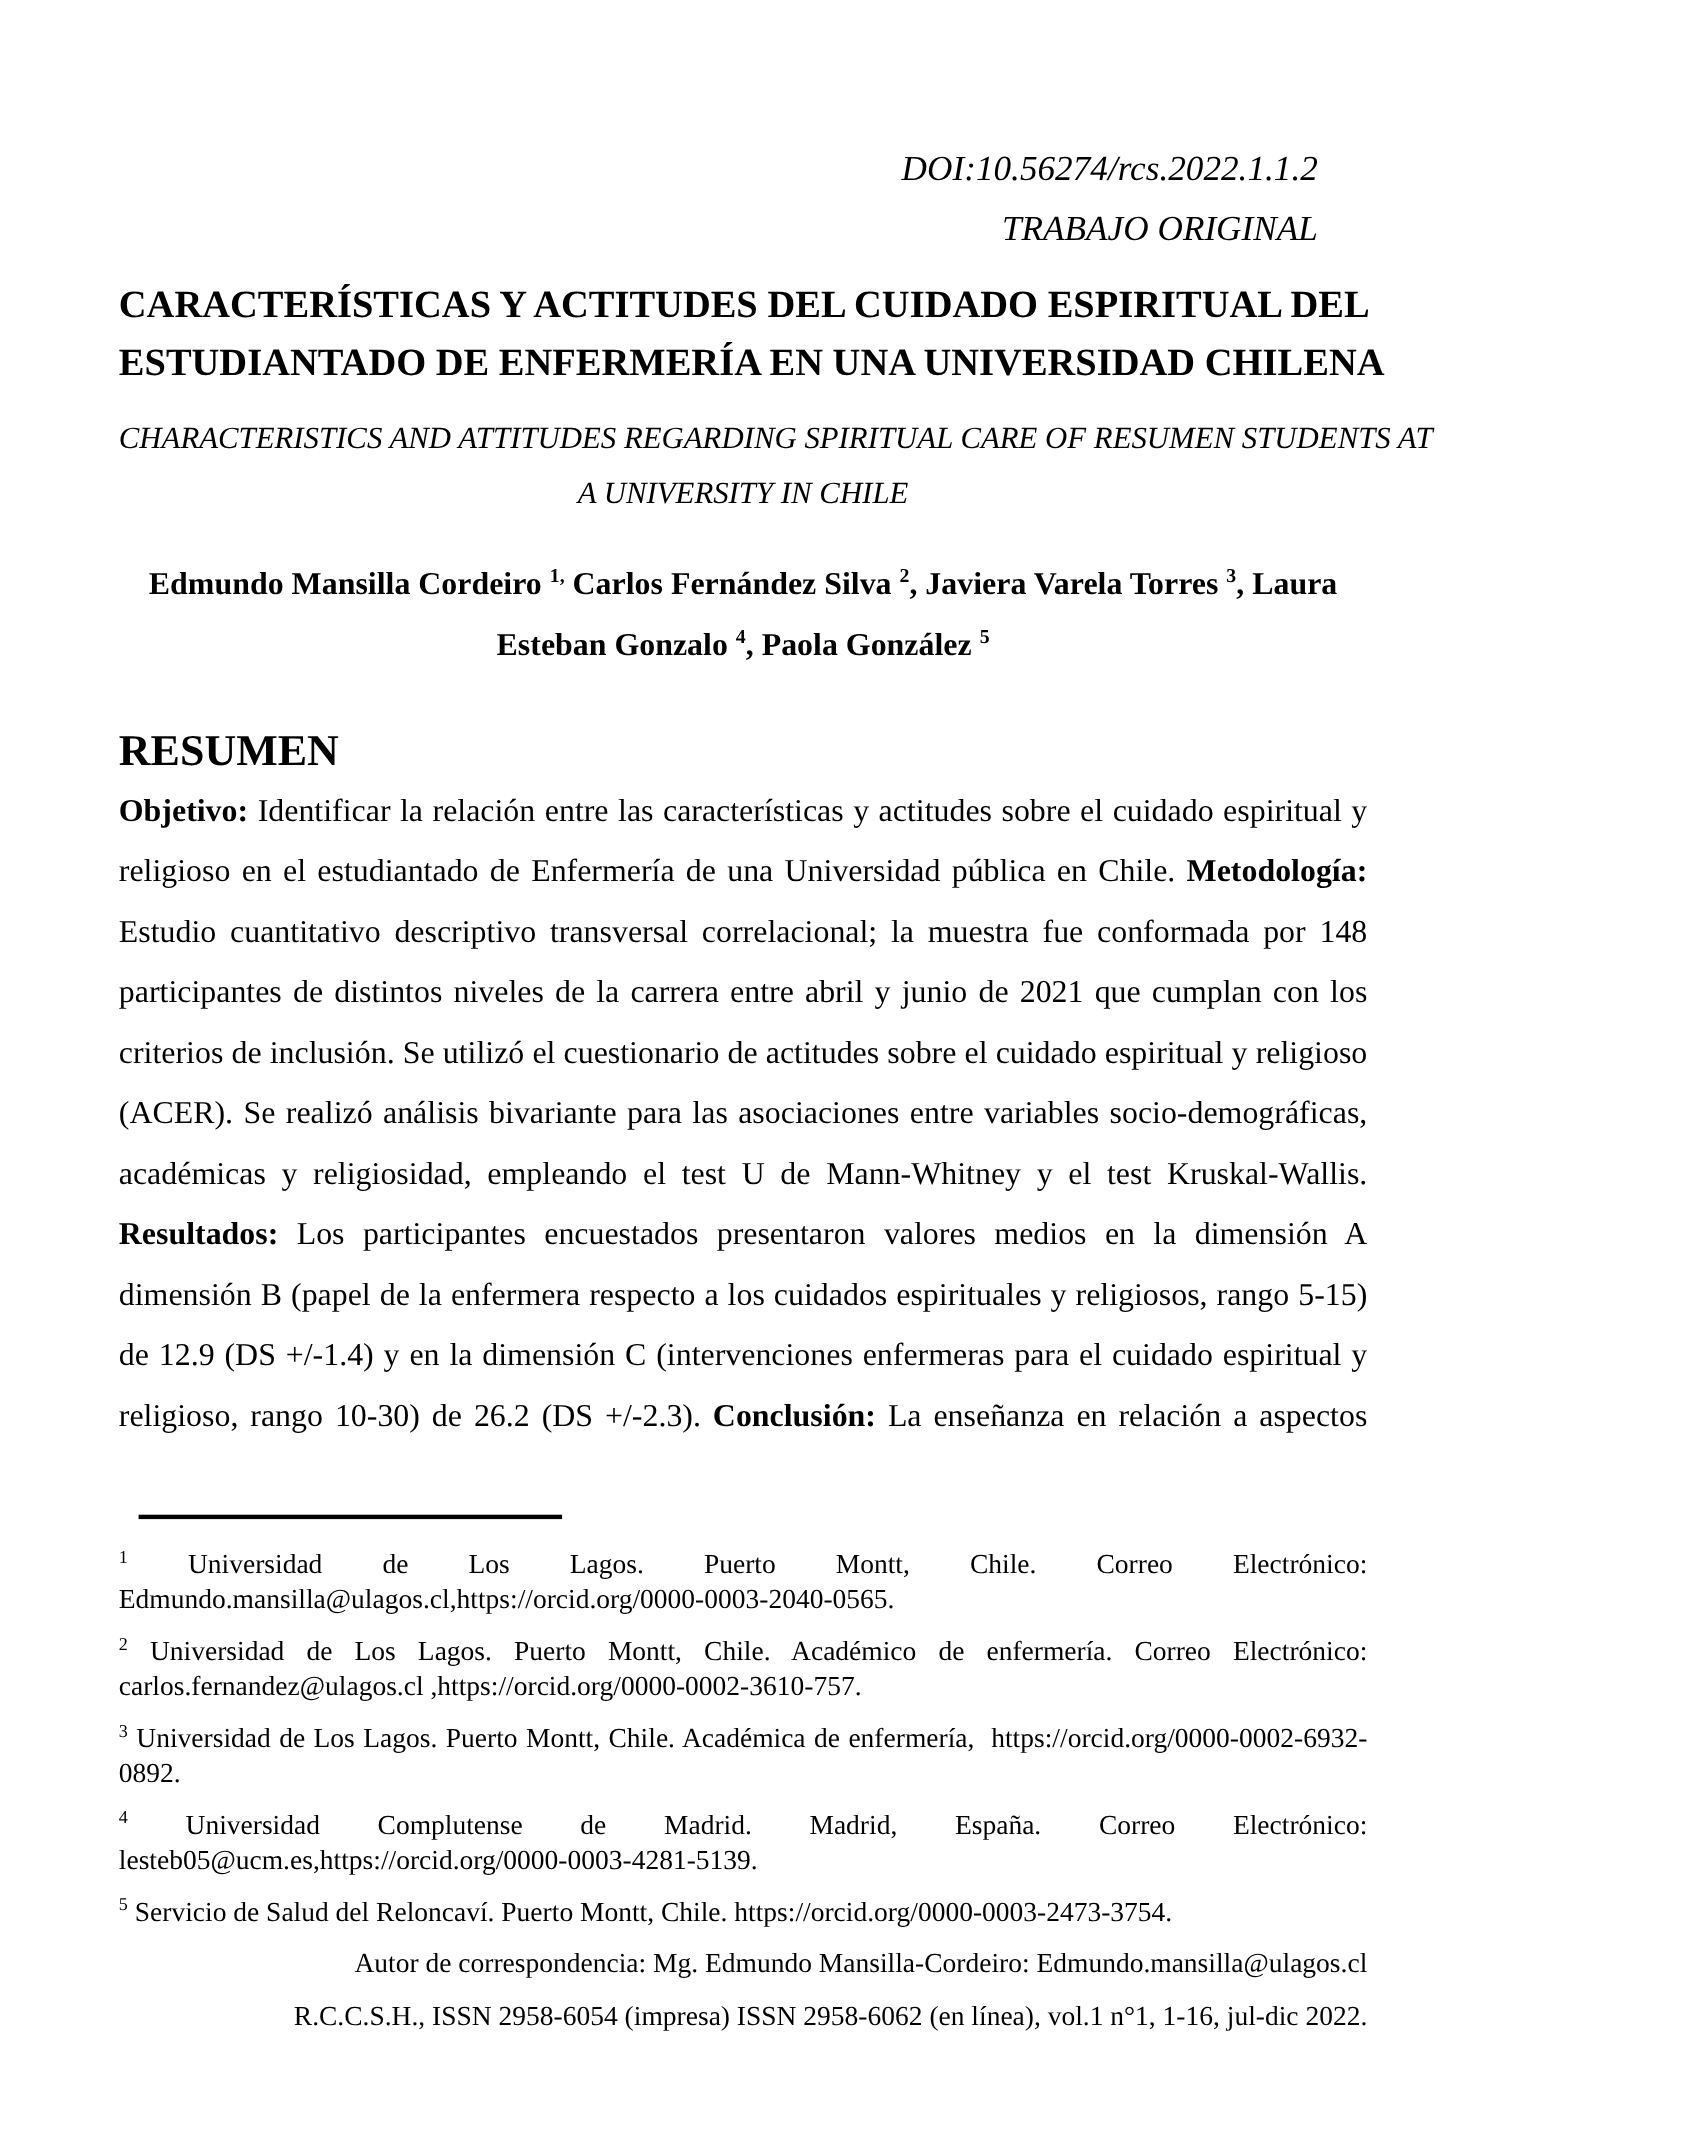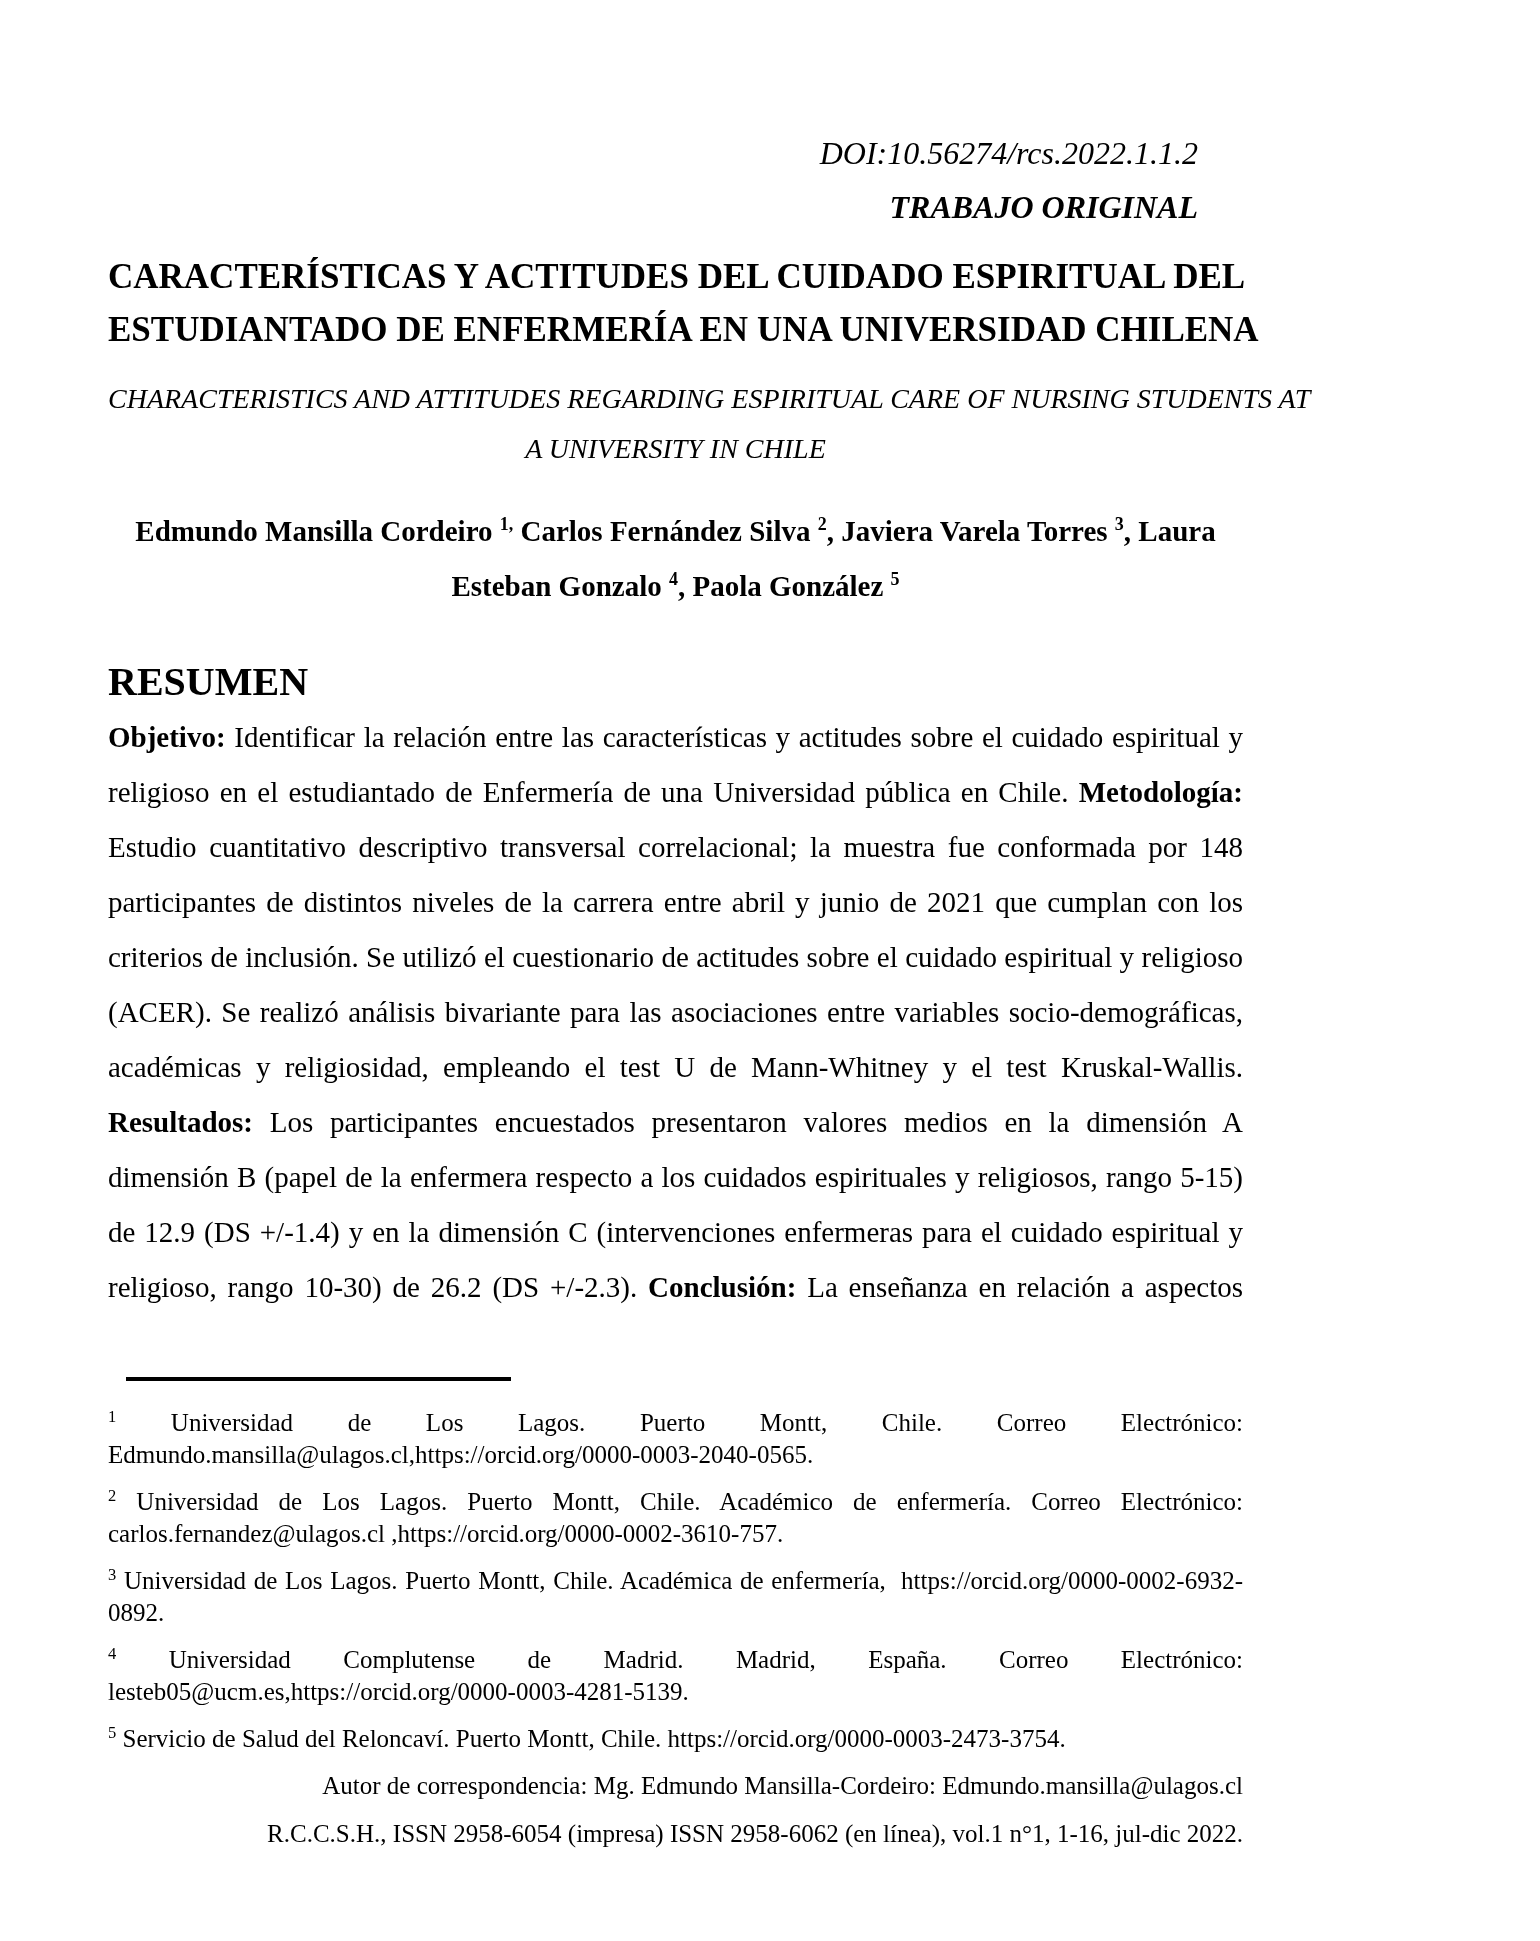--- a/index.html
+++ b/index.html
@@ -23,21 +23,21 @@
     font-style: italic;
     line-height: 42px;
     text-align: right;
     padding-right: 45px;
     white-space: nowrap;
   }
   .kicker {
     margin-top: 12px;
     font-size: 32px;
     font-style: italic;
-    font-weight: bold;
+    font-weight: normal;
     line-height: 42px;
     text-align: right;
     padding-right: 45px;
     white-space: nowrap;
   }
   .title-es {
     margin-top: 22px;
     font-size: 35px;
     font-weight: bold;
     line-height: 53px;
@@ -120,21 +120,21 @@
   <div class="doi">DOI:10.56274/rcs.2022.1.1.2</div>
 
   <div class="kicker">TRABAJO ORIGINAL</div>
 
   <div class="title-es">
       <div class="line"><span>CARACTERÍSTICAS Y ACTITUDES DEL CUIDADO ESPIRITUAL DEL</span></div>
       <div class="line"><span>ESTUDIANTADO DE ENFERMERÍA EN UNA UNIVERSIDAD CHILENA</span></div>
     </div>
 
   <div class="title-en">
-      <div class="line"><span>CHARACTERISTICS AND ATTITUDES REGARDING ESPIRITUAL CARE OF NURSING STUDENTS AT</span></div>
+      <div class="line"><span>CHARACTERISTICS AND ATTITUDES REGARDING SPIRITUAL CARE OF RESUMEN STUDENTS AT</span></div>
       <div class="line"><span>A UNIVERSITY IN CHILE</span></div>
     </div>
 
   <div class="authors">
       <div class="line"><span>Edmundo Mansilla Cordeiro </span><span class="sup">1,</span><span> Carlos Fernández Silva </span><span class="sup">2</span><span>, Javiera Varela Torres </span><span class="sup">3</span><span>, Laura</span></div>
       <div class="line"><span>Esteban Gonzalo </span><span class="sup">4</span><span>, Paola González </span><span class="sup">5</span></div>
     </div>
 
   <div class="abstract-heading">RESUMEN</div>
 

